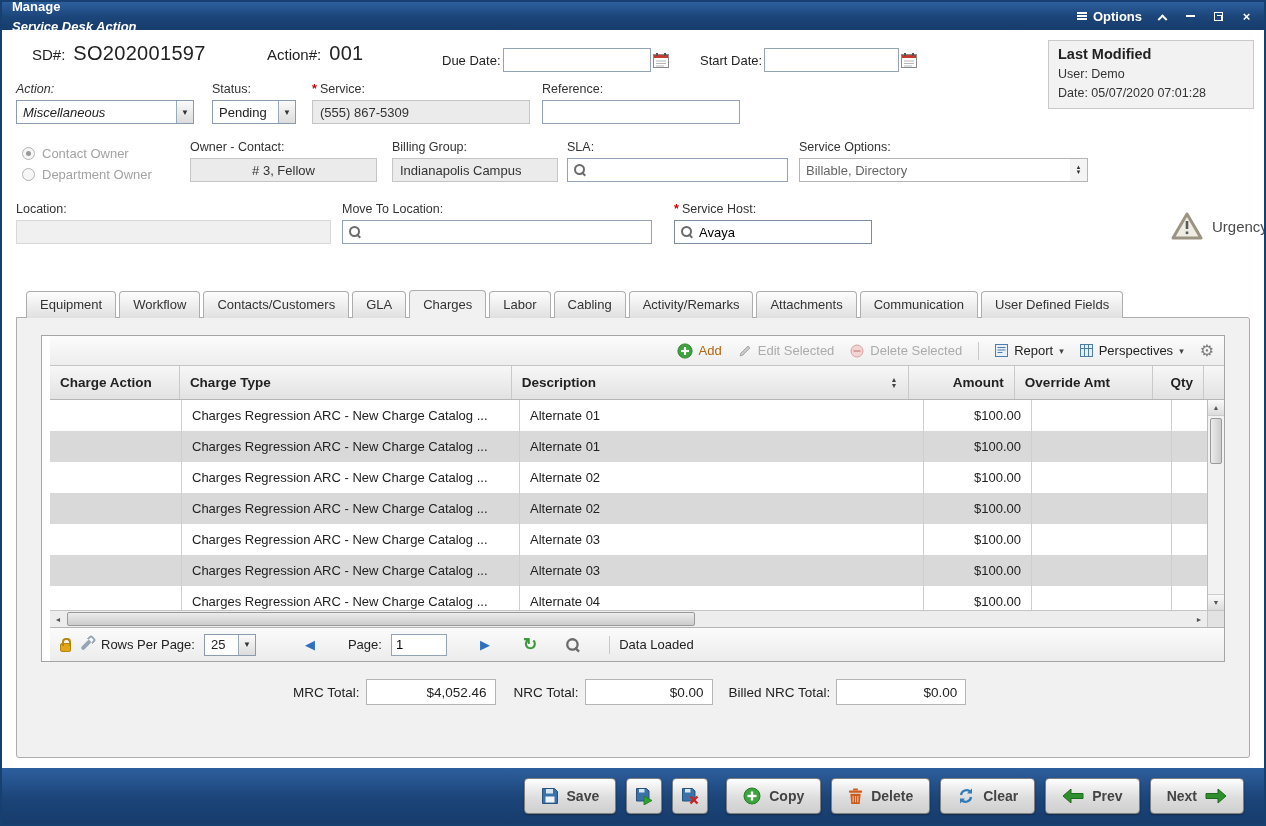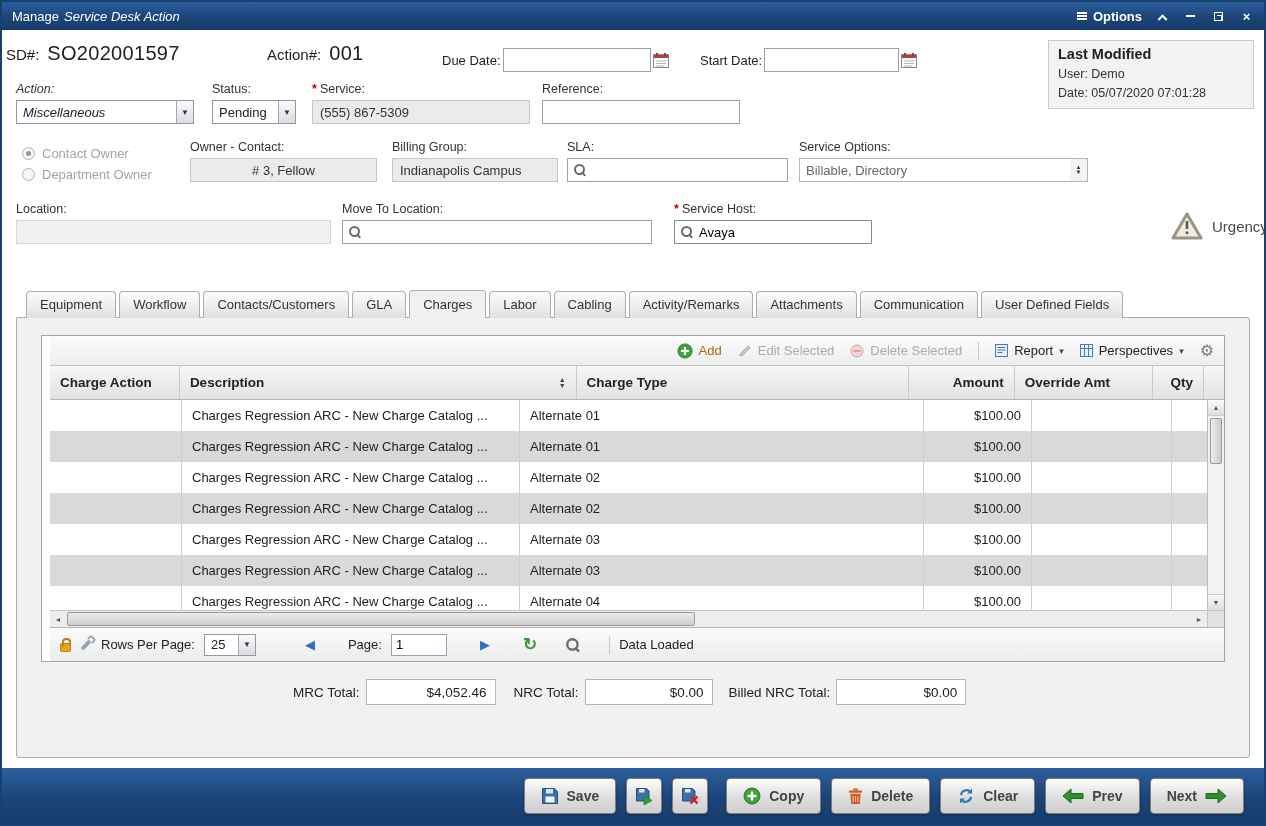--- a/index.html
+++ b/index.html
@@ -1,21 +1,21 @@
 <!DOCTYPE html>
 <html><head>
 <meta charset="utf-8">
 <style>
   * { margin:0; padding:0; box-sizing:border-box; }
   body { background:#fff; font-family:"Liberation Sans", sans-serif; }
   .window { position:relative; width:1266px; height:826px; border:2px solid #16406f; background:#fff; overflow:hidden; font-size:13px; color:#222; }
 
   
   .titlebar { height:28px; background:linear-gradient(180deg,#2d5f9e,#1b4478 55%,#173c6c); display:flex; align-items:center; padding:0 10px; color:#fff; }
-  .title { font-weight:normal; font-size:13px; display:flex; gap:5px; }
+  .title { font-weight:bold; font-size:13px; display:flex; gap:5px;flex-direction:column; }
   .title .em { font-style:italic; }
   .tb-right { margin-left:auto; display:flex; align-items:center; gap:13px; }
   .options-btn { display:flex; align-items:center; gap:6px; font-weight:bold; cursor:pointer; }
   .list-icon { width:10px; height:2px; background:#fff; box-shadow:0 3px 0 #fff, 0 6px 0 #fff; margin-bottom:6px; }
   .win-btn { width:15px; height:16px; display:flex; align-items:center; justify-content:center; color:#fff; font-weight:bold; cursor:pointer; font-size:13px; }
   .chev-up { width:7px; height:7px; border-left:2px solid #fff; border-top:2px solid #fff; transform:rotate(45deg) translate(2px,2px); }
   .minus-bar { width:9px; height:2px; background:#fff; }
   .popout-box { width:9px; height:9px; border:1px solid #fff; position:relative; }
   .popout-box::after { content:''; position:absolute; top:2px; left:2px; width:4px; height:4px; border-top:1px solid #fff; border-right:1px solid #fff; }
 
@@ -146,21 +146,21 @@
           <span class="popout-box"></span>
         </div>
       <div class="win-btn">
           <span>×</span>
         </div>
     </div>
   </div>
 
   <div class="form-area">
 
-    <div class="abs big-pair" style="left:4px; top:12px;">
+    <div class="abs big-pair" style="left:30px; top:12px;">
       <span class="lbl">SD#:</span>
       <span class="val">SO202001597</span>
     </div>
     <div class="abs big-pair" style="left:265px; top:12px;">
       <span class="lbl">Action#:</span>
       <span class="val">001</span>
     </div>
 
     <div class="abs date-group" style="left:440px; top:18px;">
       <span>Due Date:</span>
@@ -339,28 +339,28 @@
               <path d="M0.5 4.5h12 M4.5 0.5v12 M8.5 0.5v12" stroke="#4a7dab" fill="none"></path>
             </svg>
           <span>Perspectives</span>
           <span class="dd">▾</span>
         </div>
         <span class="gear">⚙</span>
       </div>
 
       <div class="grid-head">
         <div class="hc c-action">Charge Action</div>
+        <div class="hc c-type">Charge Type</div>
         <div class="hc c-desc">
           <span>Description</span>
           <span class="sort-glyph">
               <span>▲</span>
               <span>▼</span>
             </span>
         </div>
-        <div class="hc c-type">Charge Type</div>
         <div class="hc c-amt">Amount</div>
         <div class="hc c-ovr">Override Amt</div>
         <div class="hc c-qty">Qty</div>
         <div class="hc hc-fill"></div>
       </div>
 
       <div class="rows">
         <div class="grid-row">
           <div class="cell c-action"></div>
           <div class="cell c-type">Charges Regression ARC - New Charge Catalog ...</div>

